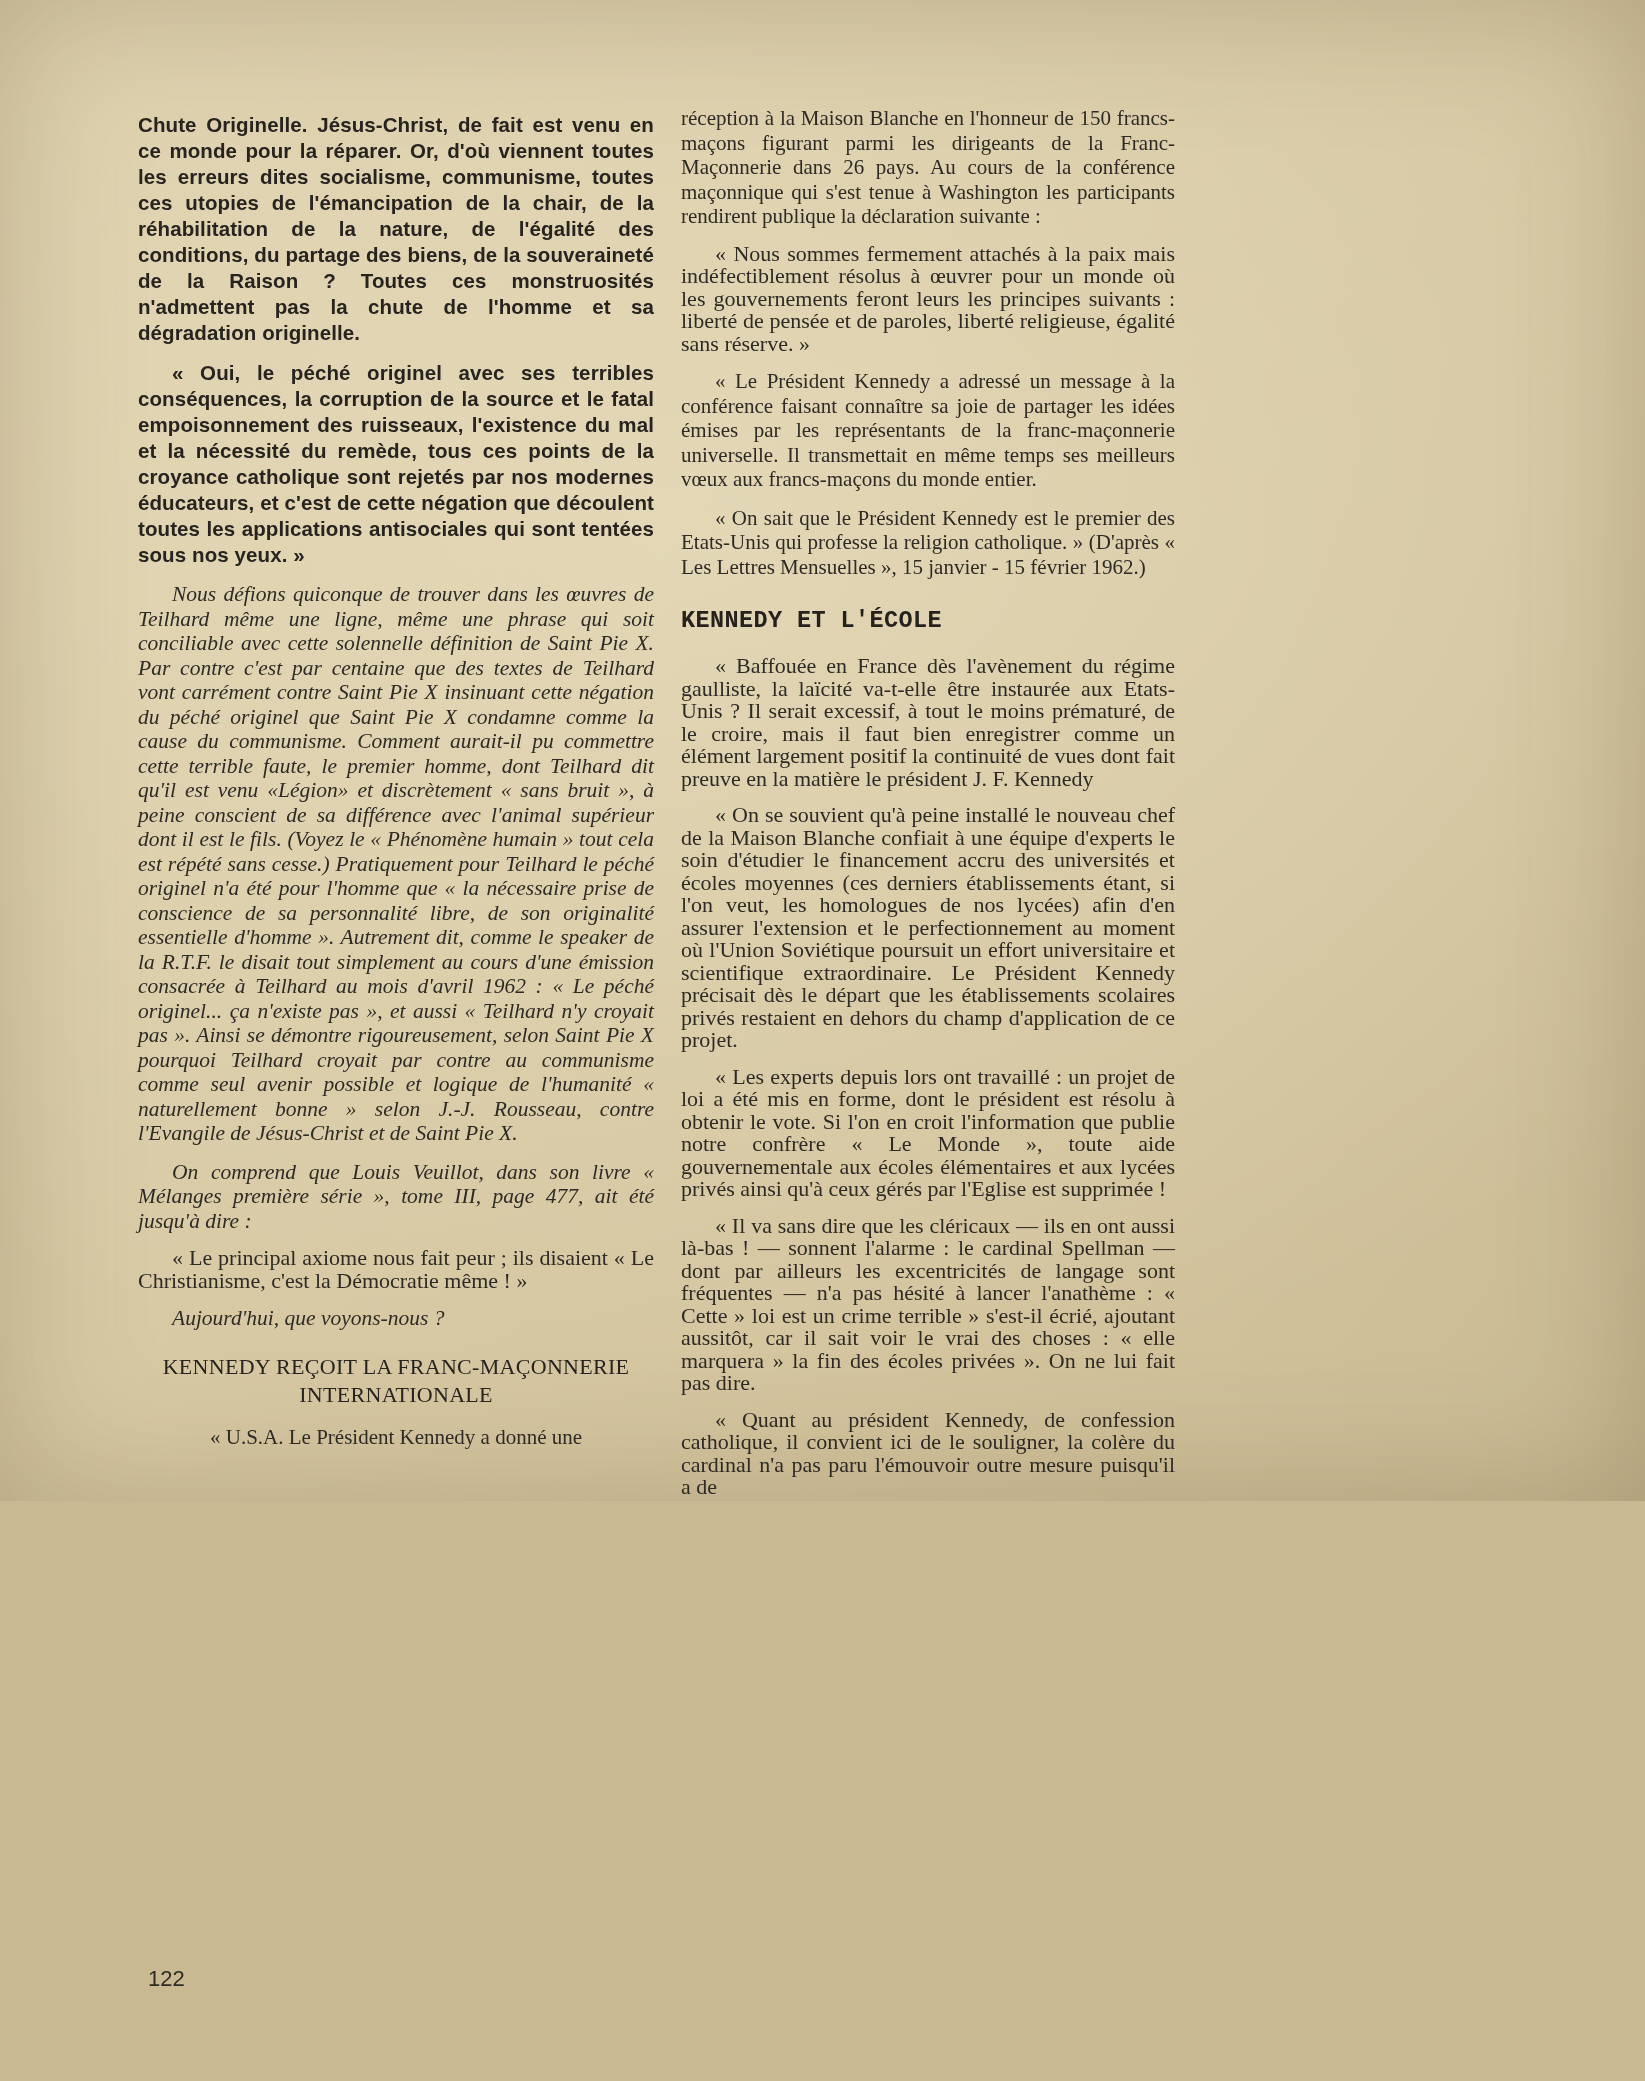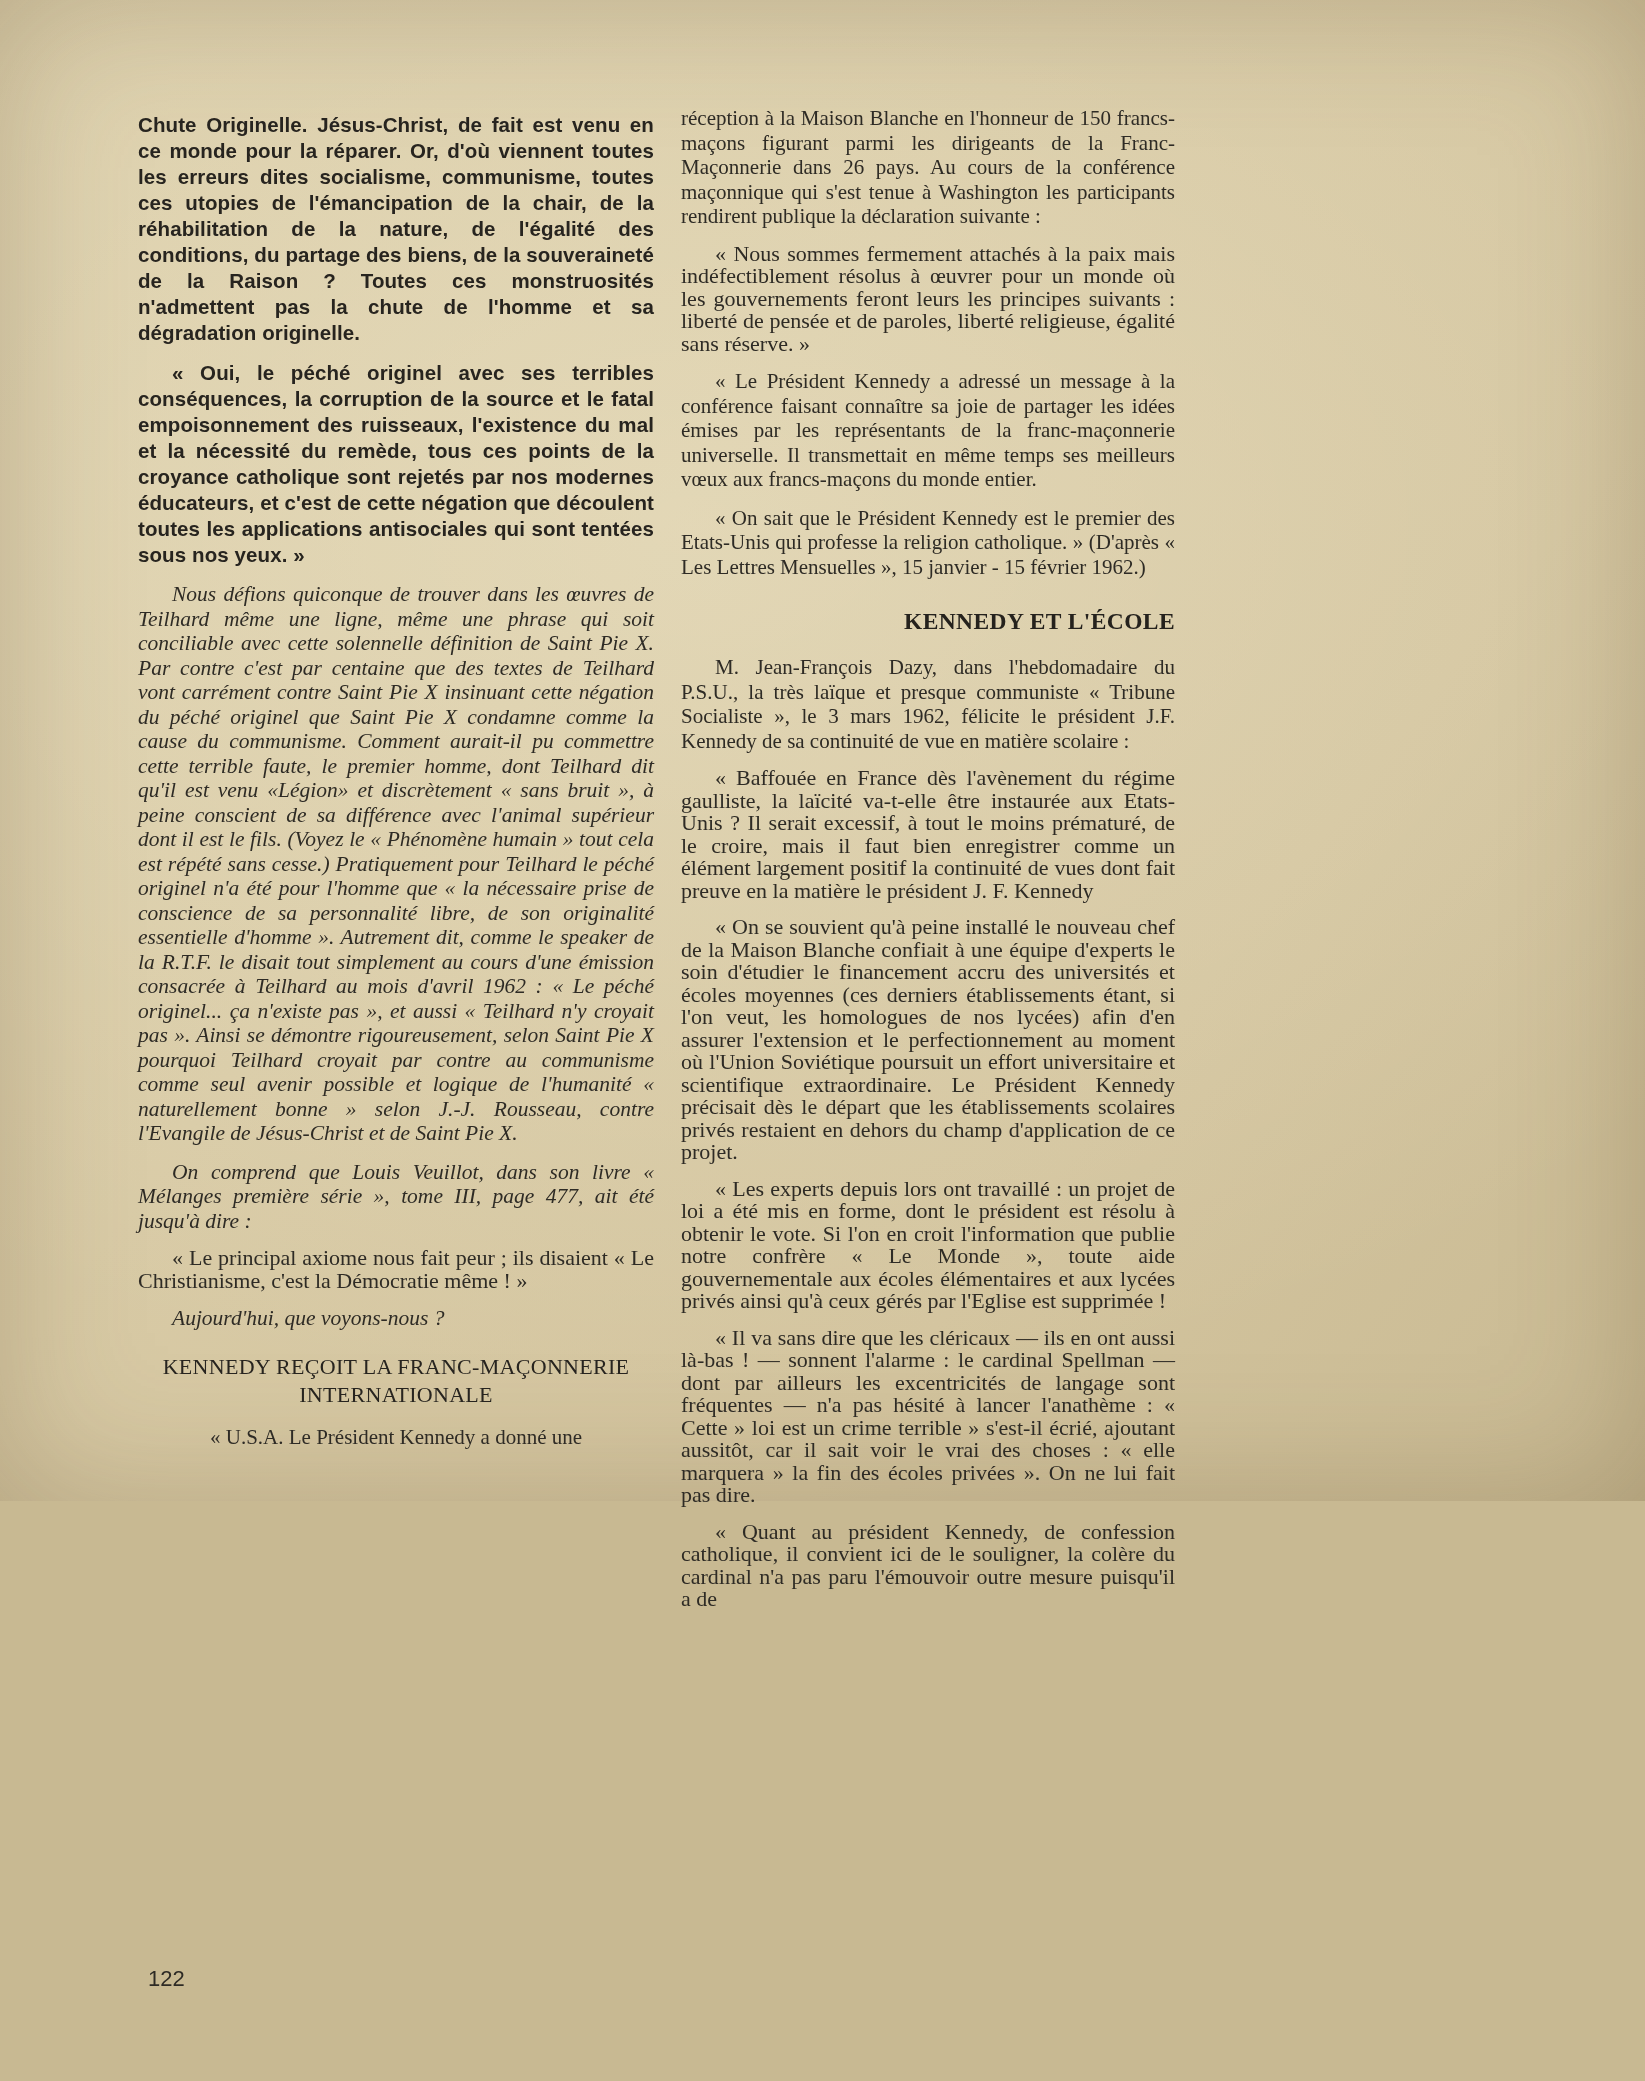--- a/index.html
+++ b/index.html
@@ -67,25 +67,25 @@
     font-weight: 400;
     font-size: 22px;
     line-height: 28px;
     text-align: center;
     text-indent: 0;
     color: #27241f;
     margin: 22px 0 16px 0;
     letter-spacing: 0.3px;
   }
   .sans-heading {
-    font-family: Liberation Serif, serif;
+    font-family: Liberation Mono, monospace;
     font-weight: 700;
     font-size: 23.5px;
     line-height: 28px;
-    text-align: right;
+    text-align: left;
     text-indent: 0;
     color: #25221d;
     margin: 28px 0 20px 0;
     letter-spacing: 0.4px;
   }
   .page-number {
     position: absolute;
     left: 148px;
     top: 1966px;
     font-family: Liberation Sans, sans-serif;
@@ -108,21 +108,20 @@
     <h3 class="center-heading">KENNEDY REÇOIT LA FRANC-MAÇONNERIE INTERNATIONALE</h3>
     <p class="big-indent">« U.S.A. Le Président Kennedy a donné une</p>
   </div>
 
   <div class="column col-right">
     <p>réception à la Maison Blanche en l'honneur de 150 francs-maçons figurant parmi les dirigeants de la Franc-Maçonnerie dans 26 pays. Au cours de la conférence maçonnique qui s'est tenue à Washington les participants rendirent publique la déclaration suivante :</p>
     <p class="small indent">« Nous sommes fermement attachés à la paix mais indéfectiblement résolus à œuvrer pour un monde où les gouvernements feront leurs les principes suivants : liberté de pensée et de paroles, liberté religieuse, égalité sans réserve. »</p>
     <p class="indent">« Le Président Kennedy a adressé un message à la conférence faisant connaître sa joie de partager les idées émises par les représentants de la franc-maçonnerie universelle. Il transmettait en même temps ses meilleurs vœux aux francs-maçons du monde entier.</p>
     <p class="indent">« On sait que le Président Kennedy est le premier des Etats-Unis qui professe la religion catholique. » (D'après « Les Lettres Mensuelles », 15 janvier - 15 février 1962.)</p>
     <h3 class="sans-heading">KENNEDY ET L'ÉCOLE</h3>
-    <p class="indent">M. Jean-François Dazy, dans l'hebdomadaire du P.S.U., la très laïque et presque communiste « Tribune Socialiste », le 3 mars 1962, félicite le président J.F. Kennedy de sa continuité de vue en matière scolaire :</p>
     <p class="small indent">« Baffouée en France dès l'avènement du régime gaulliste, la laïcité va-t-elle être instaurée aux Etats-Unis ? Il serait excessif, à tout le moins prématuré, de le croire, mais il faut bien enregistrer comme un élément largement positif la continuité de vues dont fait preuve en la matière le président J. F. Kennedy</p>
     <p class="small indent">« On se souvient qu'à peine installé le nouveau chef de la Maison Blanche confiait à une équipe d'experts le soin d'étudier le financement accru des universités et écoles moyennes (ces derniers établissements étant, si l'on veut, les homologues de nos lycées) afin d'en assurer l'extension et le perfectionnement au moment où l'Union Soviétique poursuit un effort universitaire et scientifique extraordinaire. Le Président Kennedy précisait dès le départ que les établissements scolaires privés restaient en dehors du champ d'application de ce projet.</p>
     <p class="small indent">« Les experts depuis lors ont travaillé : un projet de loi a été mis en forme, dont le président est résolu à obtenir le vote. Si l'on en croit l'information que publie notre confrère « Le Monde », toute aide gouvernementale aux écoles élémentaires et aux lycées privés ainsi qu'à ceux gérés par l'Eglise est supprimée !</p>
     <p class="small indent">« Il va sans dire que les cléricaux — ils en ont aussi là-bas ! — sonnent l'alarme : le cardinal Spellman — dont par ailleurs les excentricités de langage sont fréquentes — n'a pas hésité à lancer l'anathème : « Cette » loi est un crime terrible » s'est-il écrié, ajoutant aussitôt, car il sait voir le vrai des choses : « elle marquera » la fin des écoles privées ». On ne lui fait pas dire.</p>
     <p class="small indent">« Quant au président Kennedy, de confession catholique, il convient ici de le souligner, la colère du cardinal n'a pas paru l'émouvoir outre mesure puisqu'il a de</p>
   </div>
 
   <div class="page-number">122</div>
 
 </div>

